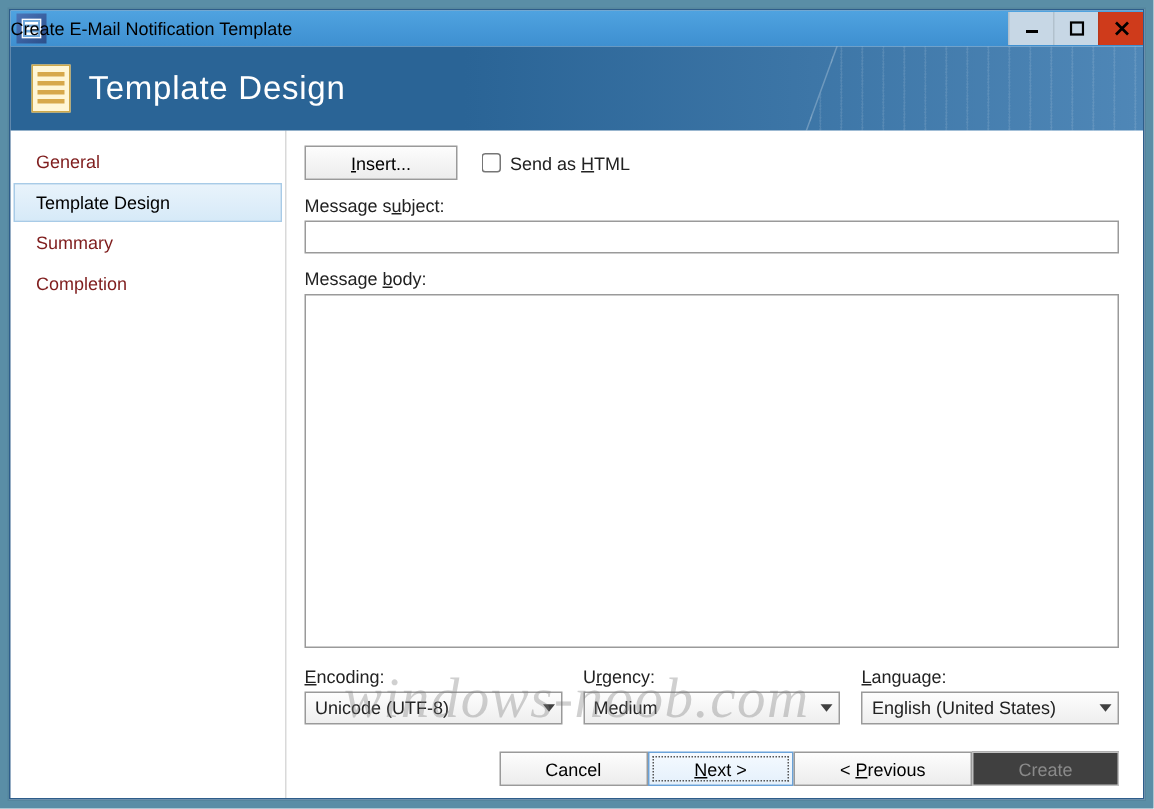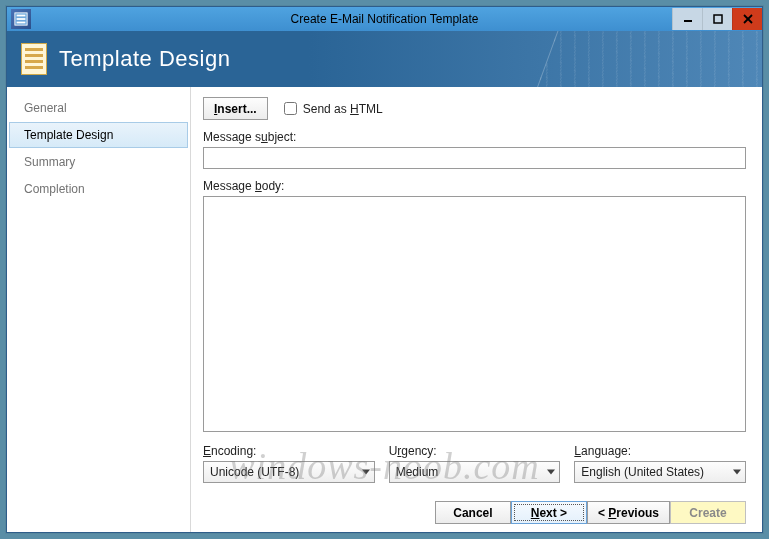--- a/index.html
+++ b/index.html
@@ -5,64 +5,64 @@
   * { box-sizing: border-box; font-family: 'Segoe UI', Tahoma, sans-serif; }
   html, body { margin: 0; padding: 0; }
   body { background: #5a8ea6; width: 769px; height: 539px; overflow: hidden; position: relative; }
 
   .window { position: absolute; left: 6px; top: 6px; width: 757px; height: 527px; background: #ffffff; border: 1px solid #2e5d8a; box-shadow: 0 0 0 1px rgba(0,0,0,0.05); }
 
   
   .titlebar { height: 24px; background: linear-gradient(#4fa3e0, #3e8fd0); display: flex; align-items: center; position: relative; }
   .titlebar .sysicon { width: 20px; height: 20px; margin-left: 4px; background: linear-gradient(135deg,#4b74b8,#2b4f8a); display:flex; align-items:center; justify-content:center; }
   .titlebar .sysicon svg { width:14px; height:14px; }
-  .titlebar .title { position:absolute; left:0; right:0; text-align:center; font-size: 12px; color: #000; pointer-events:none; }
+  .titlebar .title { position:absolute; left:0; right:0; text-align:left; font-size: 12px; color: #000; pointer-events:none; }
   .titlebar .controls { margin-left: auto; display: flex; height: 22px; }
   .titlebar .controls .btn { width: 30px; height: 22px; display:flex; align-items:center; justify-content:center; font-size:12px; border-left:1px solid rgba(0,0,0,0.1); }
   .btn-min { background:#c7d7e5; }
   .btn-max { background:#c7d7e5; }
   .btn-close { background:#cf3b1b; color:#000; width:48px; }
 
   
   .banner { height: 56px; background: linear-gradient(to right, #2a6496 0%, #2a6496 40%, #4f87b7 100%); position: relative; overflow:hidden; display:flex; align-items:center; padding-left: 14px; }
   .banner::after { content:""; position:absolute; right:-40px; top:-60px; width:260px; height:260px; border:1px solid rgba(255,255,255,0.25); border-radius:0; transform:rotate(20deg); background:
     repeating-linear-gradient(70deg, rgba(255,255,255,0.12) 0 1px, transparent 1px 14px);
   }
   .banner .doc-icon { width:26px; height:32px; background:#fff6d6; border:1px solid #cfa94a; margin-right:12px; position:relative; }
   .banner .doc-icon::before { content:""; position:absolute; left:3px; top:4px; width:18px; height:3px; background:#d7a84a; box-shadow: 0 6px 0 #d7a84a, 0 12px 0 #d7a84a, 0 18px 0 #d7a84a; }
   .banner h1 { color:#fff; font-weight:300; font-size:22px; margin:0; letter-spacing:0.5px; }
 
   
   .body { display:flex; height: calc(100% - 24px - 56px); }
   .sidebar { width: 184px; border-right:1px solid #d9d9d9; padding-top:8px; }
   .sidebar .item { padding: 5px 14px; font-size:12px; color:#1a1a1a; cursor:pointer; border:1px solid transparent; margin:0 2px 1px 2px; }
   .sidebar .item.active { background: linear-gradient(#e9f3fb, #d6eaf8); border:1px solid #a8cbe7; color:#000; }
-  .sidebar .item:not(.active) { color:#737373; }
+  .sidebar .item:not(.active) { color:#7f1d1d; }
 
   .content { flex:1; padding: 10px 16px 8px 12px; display:flex; flex-direction:column; font-size:12px; color:#222; }
   .desc { line-height:1.35; margin-bottom:10px; }
   .row-insert { display:flex; align-items:center; gap:16px; margin-bottom:10px; }
-  .btn-std { height:23px; padding: 0 10px; font-size:12px; background:linear-gradient(#fdfdfd,#ececec); border:1px solid #9a9a9a; cursor:pointer;font-weight:bold; }
+  .btn-std { height:23px; padding: 0 30px; font-size:12px; background:linear-gradient(#fdfdfd,#ececec); border:1px solid #9a9a9a; cursor:pointer; }
   .btn-std u { text-decoration: underline; }
   .chk-wrap { display:flex; align-items:center; gap:6px; }
   .chk-wrap input { width:13px; height:13px; margin:0; }
 
   label.fld { display:block; margin-bottom:3px; }
   .subject-input { width:100%; height:22px; border:1px solid #9a9a9a; padding:2px 4px; font-size:12px; margin-bottom:10px; }
   .body-input { width:100%; flex:1; min-height:160px; border:1px solid #9a9a9a; padding:4px; font-size:12px; resize:none; margin-bottom:12px; }
 
   .meta-row { display:flex; gap:14px; margin-bottom:12px; }
   .meta-col { flex:1; display:flex; flex-direction:column; }
   .combo { position:relative; height:22px; border:1px solid #9a9a9a; background:linear-gradient(#fdfdfd,#eeeeee); display:flex; align-items:center; padding:0 22px 0 6px; font-size:12px; cursor:pointer;text-align:center; }
   .combo .arrow { position:absolute; right:4px; top:50%; transform:translateY(-50%); width:0; height:0; border-left:4px solid transparent; border-right:4px solid transparent; border-top:5px solid #404040; }
 
   .footer { display:flex; justify-content:flex-end; gap:0; padding-top:6px; }
   .footer .btn-std { min-width:76px; }
   .btn-focus { outline:1px dotted #555; outline-offset:-4px; border-color:#6aa2d8; background:linear-gradient(#f5faff,#e4f0fb); }
-  .btn-disabled { color:#8a8a8a; border-color:#c0c0c0; background:#fef9c3; cursor:default; }
+  .btn-disabled { color:#8a8a8a; border-color:#c0c0c0; background:#404040; cursor:default; }
 
   .watermark { position:absolute; left:0; right:0; bottom:44px; text-align:center; font-size:38px; color:rgba(120,120,120,0.35); font-style:italic; pointer-events:none; letter-spacing:1px; font-family: Georgia, 'Times New Roman', serif; }
 </style>
 </head>
 <body>
 
 <div class="window">
 
   <div class="titlebar">
     <div class="sysicon">

